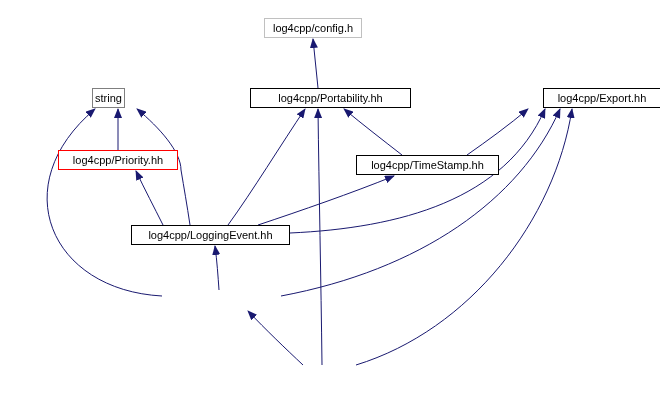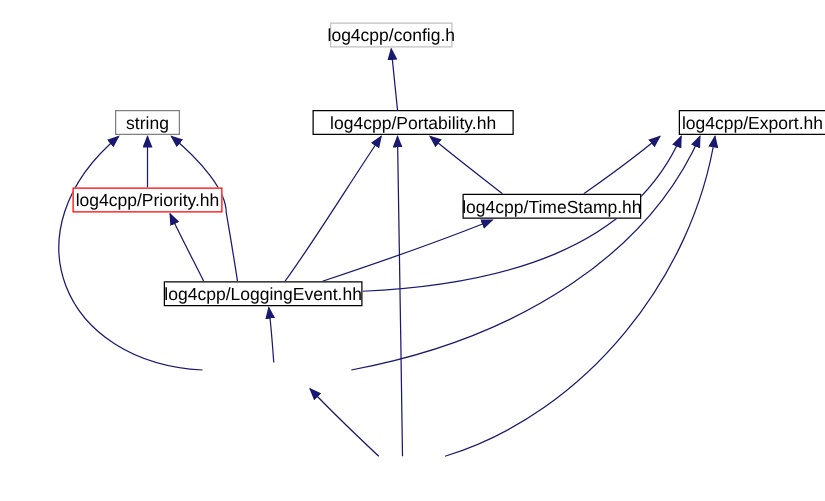--- a/index.html
+++ b/index.html
@@ -27,37 +27,37 @@
   }
   .node {
     position: absolute;
     box-sizing: border-box;
     height: 20px;
     display: flex;
     align-items: center;
     justify-content: center;
     background: #ffffff;
     border: 1px solid #000000;
-    font-size: 14px;
+    font-size: 11px;
     color: #000000;
     white-space: nowrap;
     cursor: default;
   }
   .node.external  { border-color: #c0c0c0; }
   .node.gray      { border-color: #7f7f7f; }
   .node.truncated { border-color: #ff0000; }
   .node.focus     { background: #000000; color: #ffffff; border-color: #000000; }
   .node.linked    { cursor: pointer; }
 
   #n-config        { left: 264px; top: 18px;  width: 98px;  }
-  #n-string        { left: 92px;  top: 88px;  width: 52px; text-align: center;  }
+  #n-string        { left: 92px;  top: 88px;  width: 33px; text-align: center;  }
   #n-portability   { left: 250px; top: 88px;  width: 161px; }
   #n-export        { left: 506px; top: 88px;  width: 118px; margin-left: 37px; }
   #n-priority      { left: 58px;  top: 150px; width: 120px; }
-  #n-timestamp     { left: 356px; top: 155px; width: 143px; margin-left: 14px; }
+  #n-timestamp     { left: 356px; top: 155px; width: 143px; }
   #n-loggingevent  { left: 131px; top: 225px; width: 159px; }
   #n-layout        { left: 162px; top: 290px; width: 119px; }
   #n-patternlayout { left: 270px; top: 365px; width: 115px; }
 </style>
 </head>
 <body>
 
 <div class="graph">
 
   <svg class="edges" width="660" height="401" aria-hidden="true">

